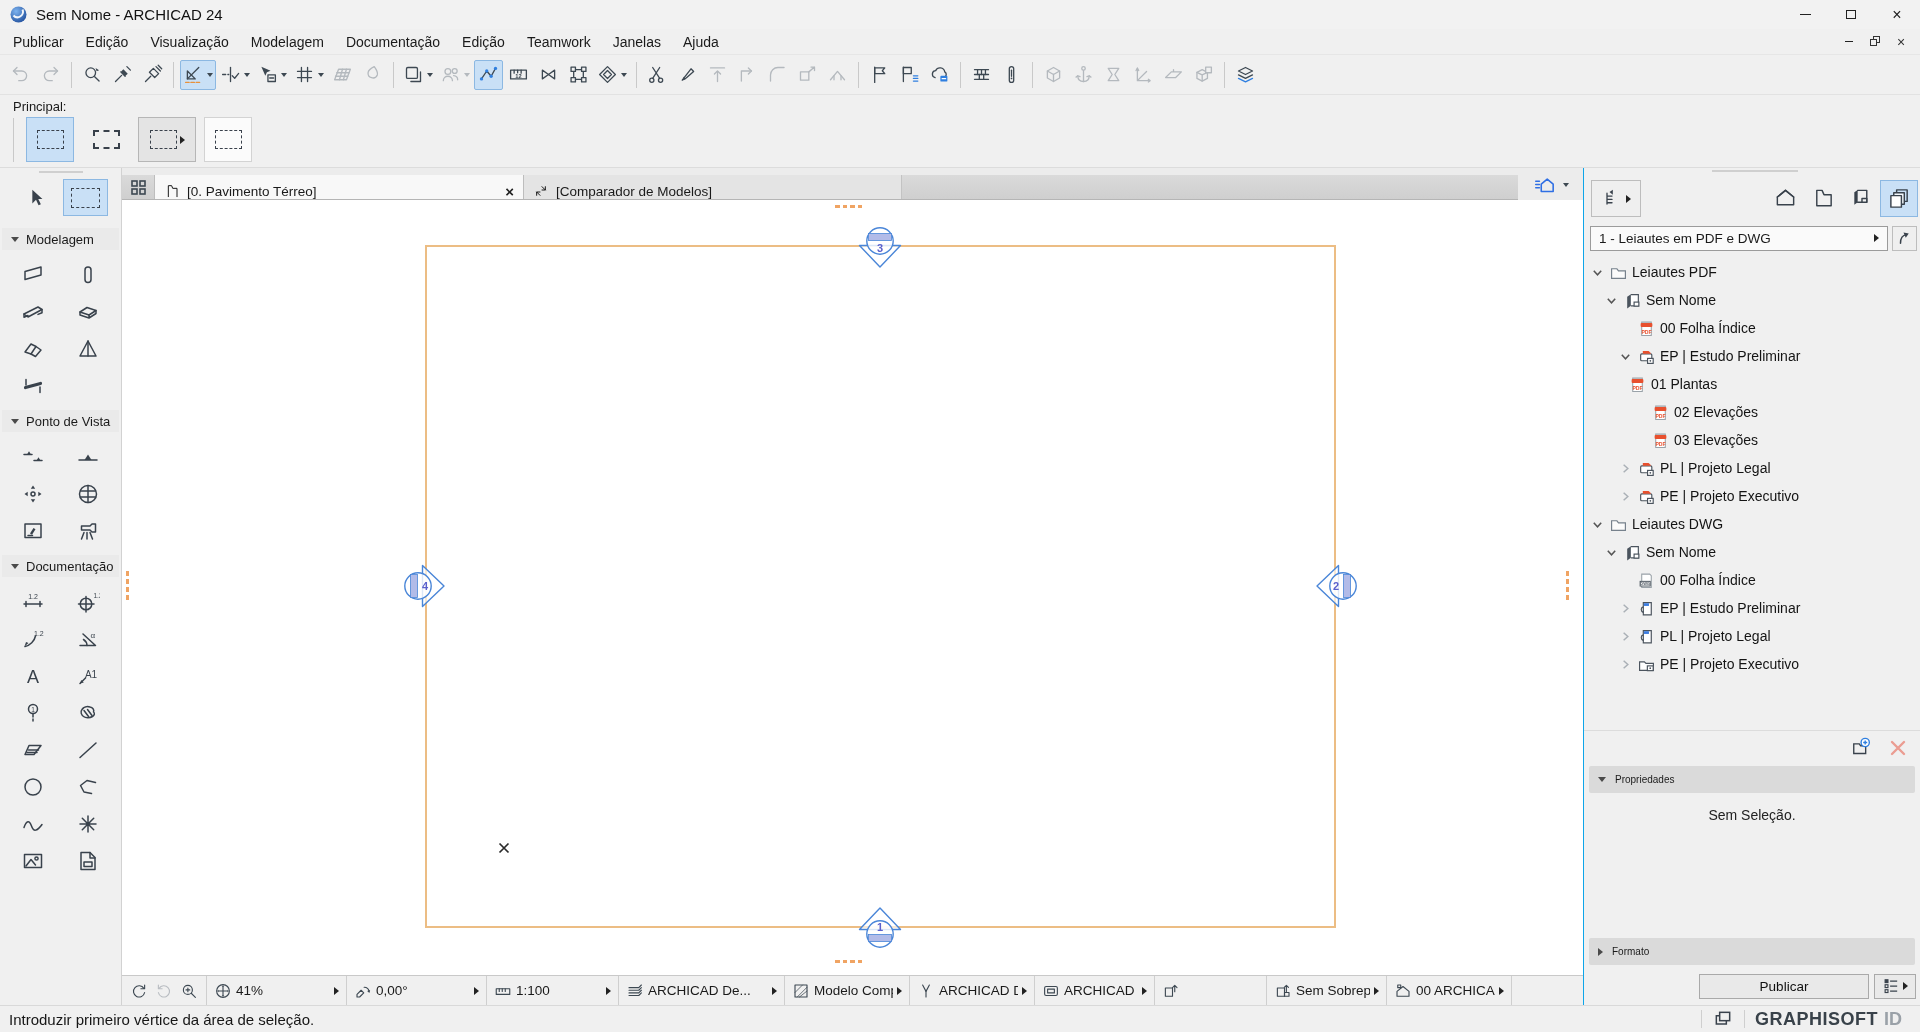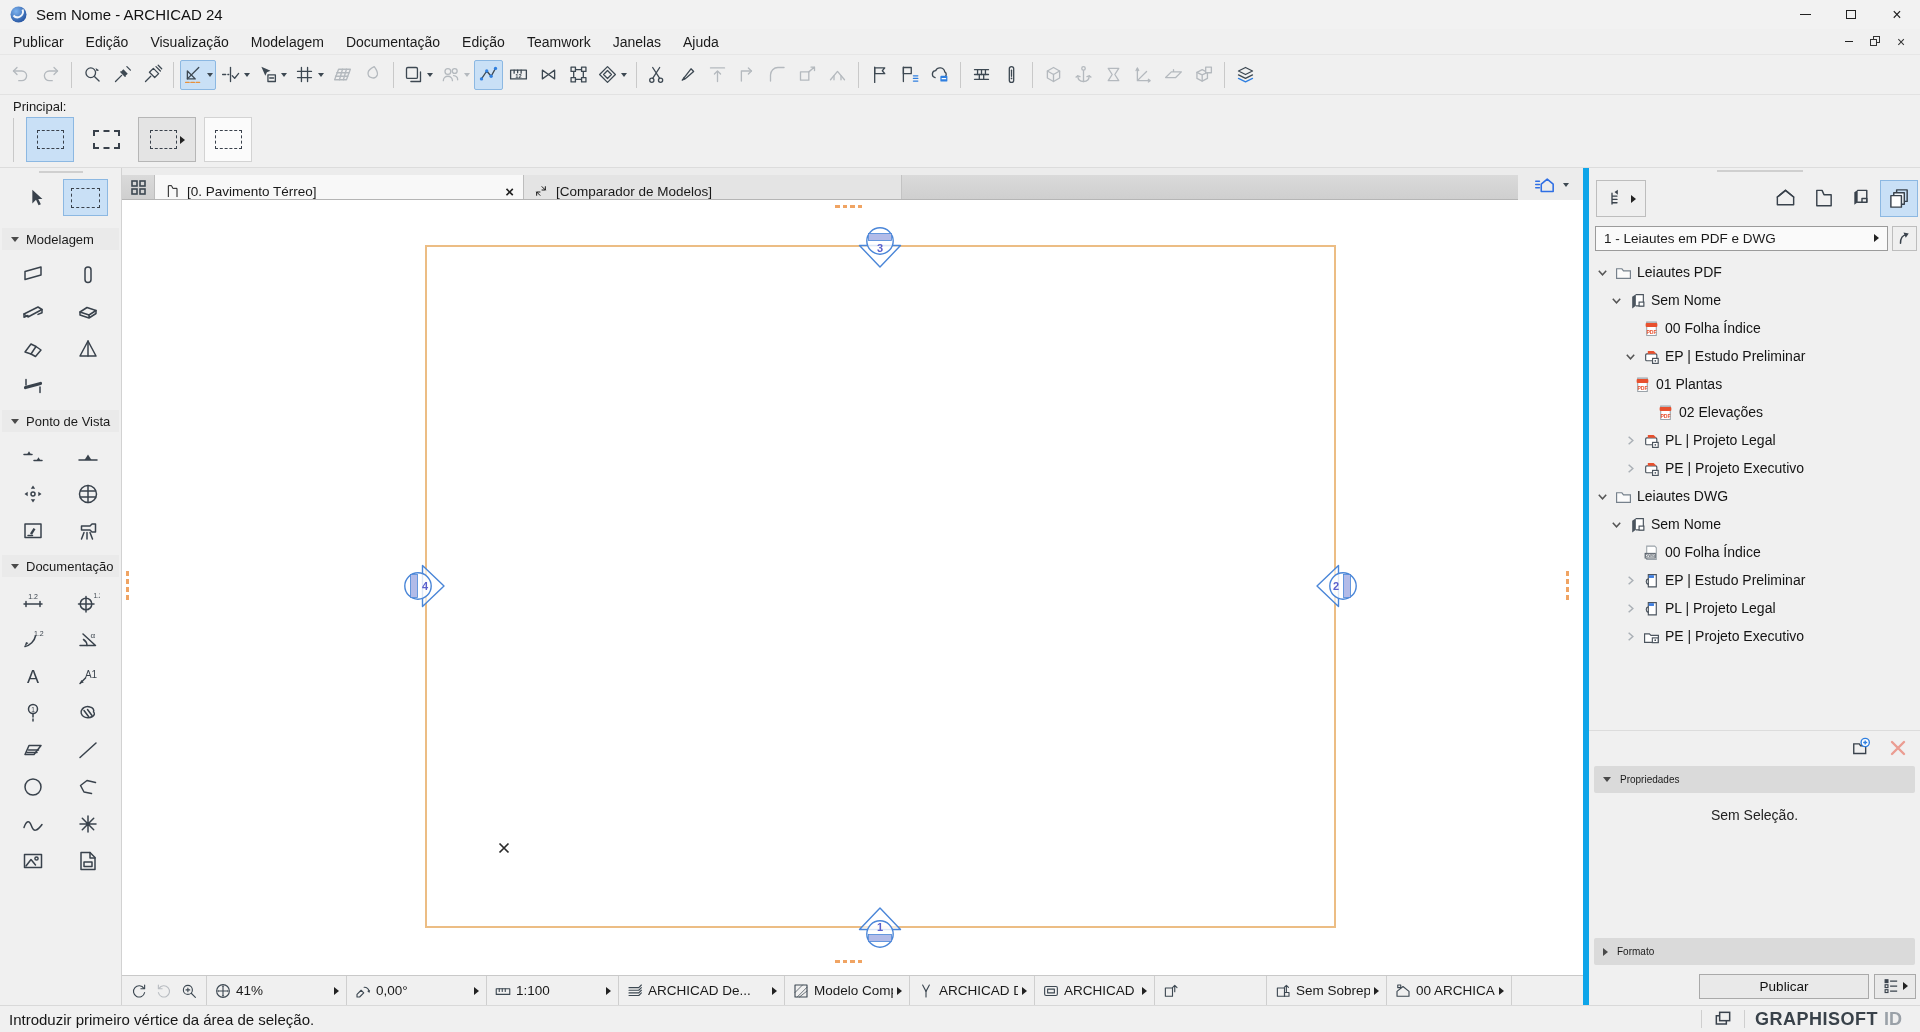--- a/index.html
+++ b/index.html
@@ -73,21 +73,21 @@
 .dashes-v i{width:2.5px;height:5px;background:#f0a463;display:block;}
 
 .bottombar{position:absolute;left:122px;top:975px;width:1461px;height:30px;background:#f0f0f0;border-top:1px solid #c9c9c9;display:flex;align-items:stretch;}
 .bb-history{display:flex;align-items:center;gap:3px;padding:0 6px;border-right:1px solid #cfcfcf;flex:none;}
 .bb-hbtn{width:22px;height:22px;display:flex;align-items:center;justify-content:center;color:#3d4852;}
 .bb-hbtn.disabled{color:#b9bdc2;}
 .bb-sec{display:flex;align-items:center;border-right:1px solid #cfcfcf;padding:0 7px;gap:4px;flex:none;color:#3d4852;}
 .bb-val{flex:1;text-align:left;font-size:13.5px;color:#1a1a1a;white-space:nowrap;overflow:hidden;}
 .bb-arrow{width:0;height:0;border-top:4px solid transparent;border-bottom:4px solid transparent;border-left:5px solid #222;flex:none;}
 
-.rightpanel{position:absolute;left:1583px;top:168px;width:337px;height:837px;background:#f0f0f0;border-left:6px solid #0ea5e9;display:flex;flex-direction:column;}
+.rightpanel{position:absolute;left:1583px;top:168px;width:337px;height:837px;background:#f0f0f0;border-left:1px solid #0ea5e9;display:flex;flex-direction:column;}
 .nav-head{height:54px;position:relative;flex:none;}
 .nav-handle{position:absolute;left:128px;top:2px;width:86px;height:2px;background:#cfcfcf;}
 .nav-chooser{position:absolute;left:7px;top:12px;width:50px;height:37px;background:#efefef;border:1px solid #bdbdbd;display:flex;align-items:center;justify-content:center;gap:4px;color:#39424c;}
 .nav-views{position:absolute;right:2px;top:12px;display:flex;}
 .nav-view-btn{width:38px;height:37px;display:flex;align-items:center;justify-content:center;color:#39424c;border:1px solid transparent;}
 .nav-view-btn.selected{background:#c9e0f6;border-color:#8cb8e2;}
 .set-row{height:32px;display:flex;align-items:center;gap:4px;padding:0 3px 0 6px;flex:none;}
 .set-field{flex:1;height:25px;border:1px solid #9b9b9b;background:#fafafa;display:flex;align-items:center;font-size:13.5px;padding:0 8px;color:#1a1a1a;}
 .set-field .fly-arrow{margin-left:auto;}
 .jump-btn{width:25px;height:25px;border:1px solid #bdbdbd;background:#efefef;display:flex;align-items:center;justify-content:center;color:#39424c;flex:none;}
@@ -1173,20 +1173,31 @@
           <span class="chev"></span>
           <span class="tree-ic">
             <svg width="17" height="17" viewBox="0 0 16 16">
               <path d="M3.5 2h9v12.5h-9z" fill="#fff" stroke="#9aa2a9"></path>
               <rect x="2.5" y="2.8" width="11" height="3.8" rx="0.9" fill="#e8502e"></rect>
               <text x="8" y="13.2" font-size="4.8" font-weight="bold" fill="#e8502e" text-anchor="middle" font-family="Liberation Sans,sans-serif">PDF</text>
             </svg>
           </span>
           <span>02 Elevações</span>
         </div>
+        <div class="tree-row" style="padding-left: 48px;">
+          <span class="chev"></span>
+          <span class="tree-ic">
+            <svg width="17" height="17" viewBox="0 0 16 16">
+              <path d="M3.5 2h9v12.5h-9z" fill="#fff" stroke="#9aa2a9"></path>
+              <rect x="2.5" y="2.8" width="11" height="3.8" rx="0.9" fill="#e8502e"></rect>
+              <text x="8" y="13.2" font-size="4.8" font-weight="bold" fill="#e8502e" text-anchor="middle" font-family="Liberation Sans,sans-serif">PDF</text>
+            </svg>
+          </span>
+          <span>03 Elevações</span>
+        </div>
         <div class="tree-row" style="padding-left: 34px;">
           <span class="chev">
             <svg width="13" height="13" viewBox="0 0 14 14" fill="none" stroke="#aab0b6" stroke-width="1.6">
               <path d="M5 3l4.5 4L5 11"></path>
             </svg>
           </span>
           <span class="tree-ic">
             <svg width="17" height="17" viewBox="0 0 16 16">
               <rect x="2.5" y="5.5" width="10.5" height="6.5" rx="1" fill="#fff" stroke="#4b545e" stroke-width="1.1"></rect>
               <path d="M4.5 5.5V2.8h5.5l2 2v0.7z" fill="#e8502e"></path>

